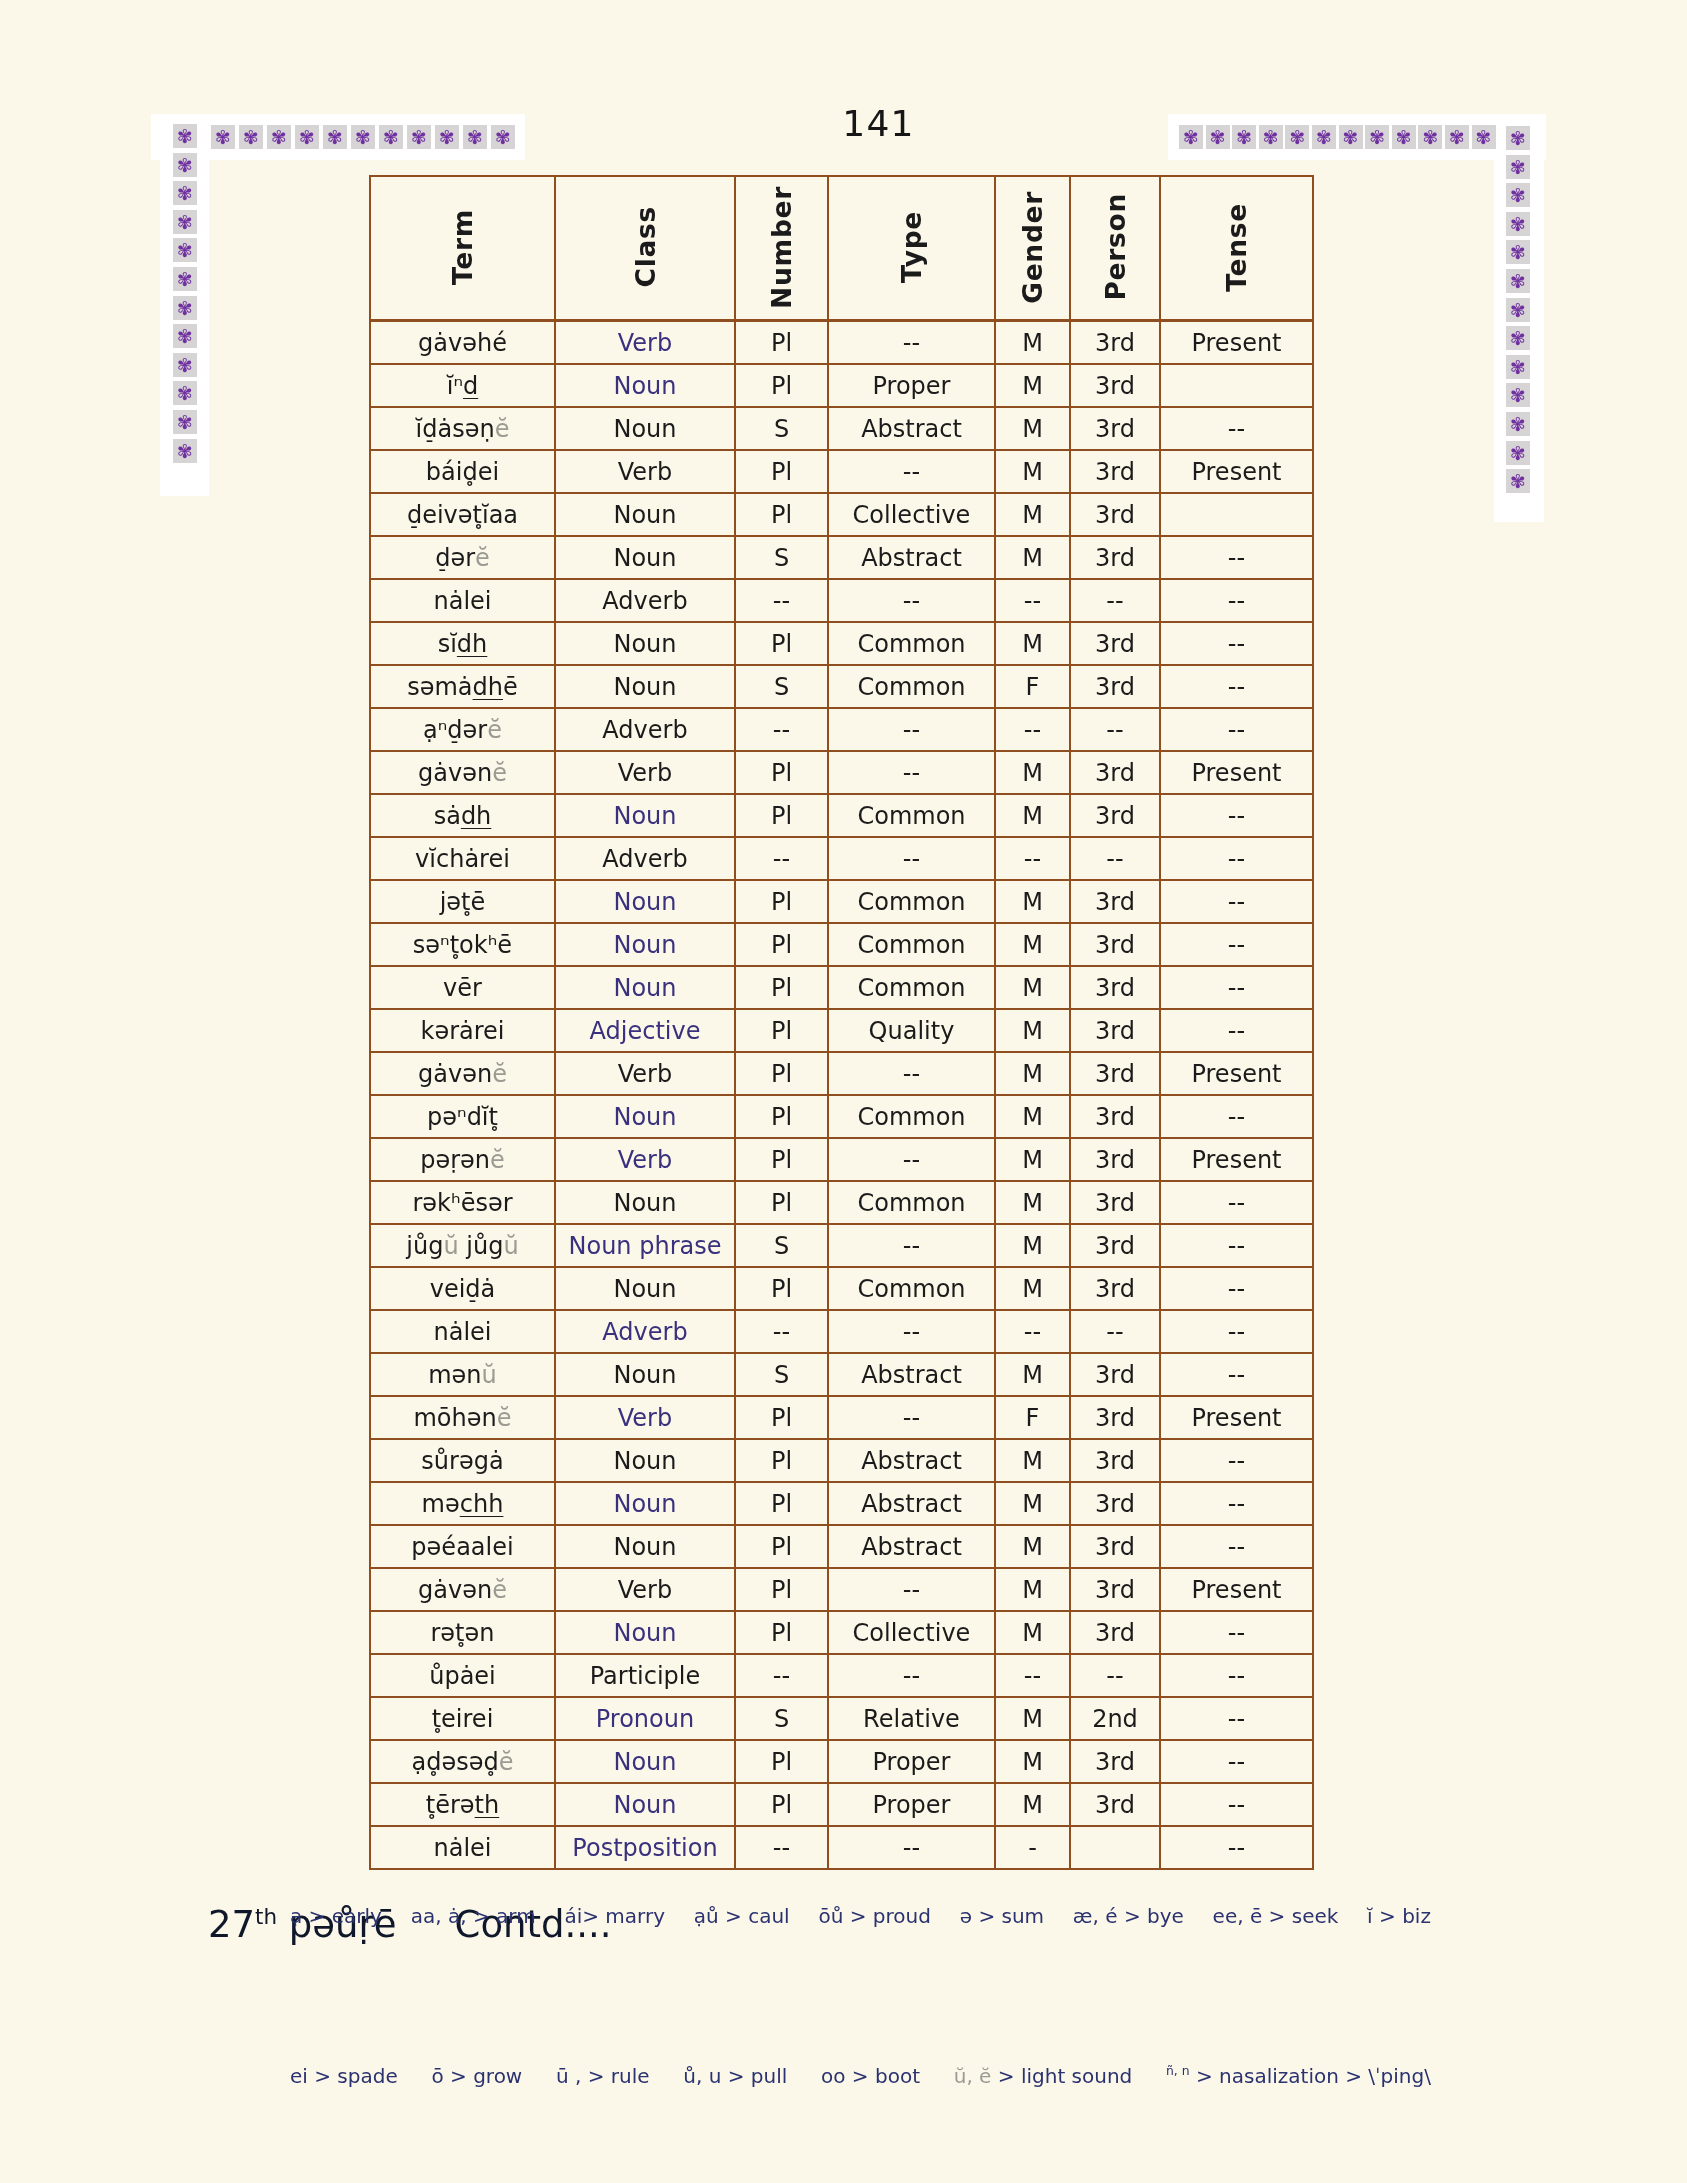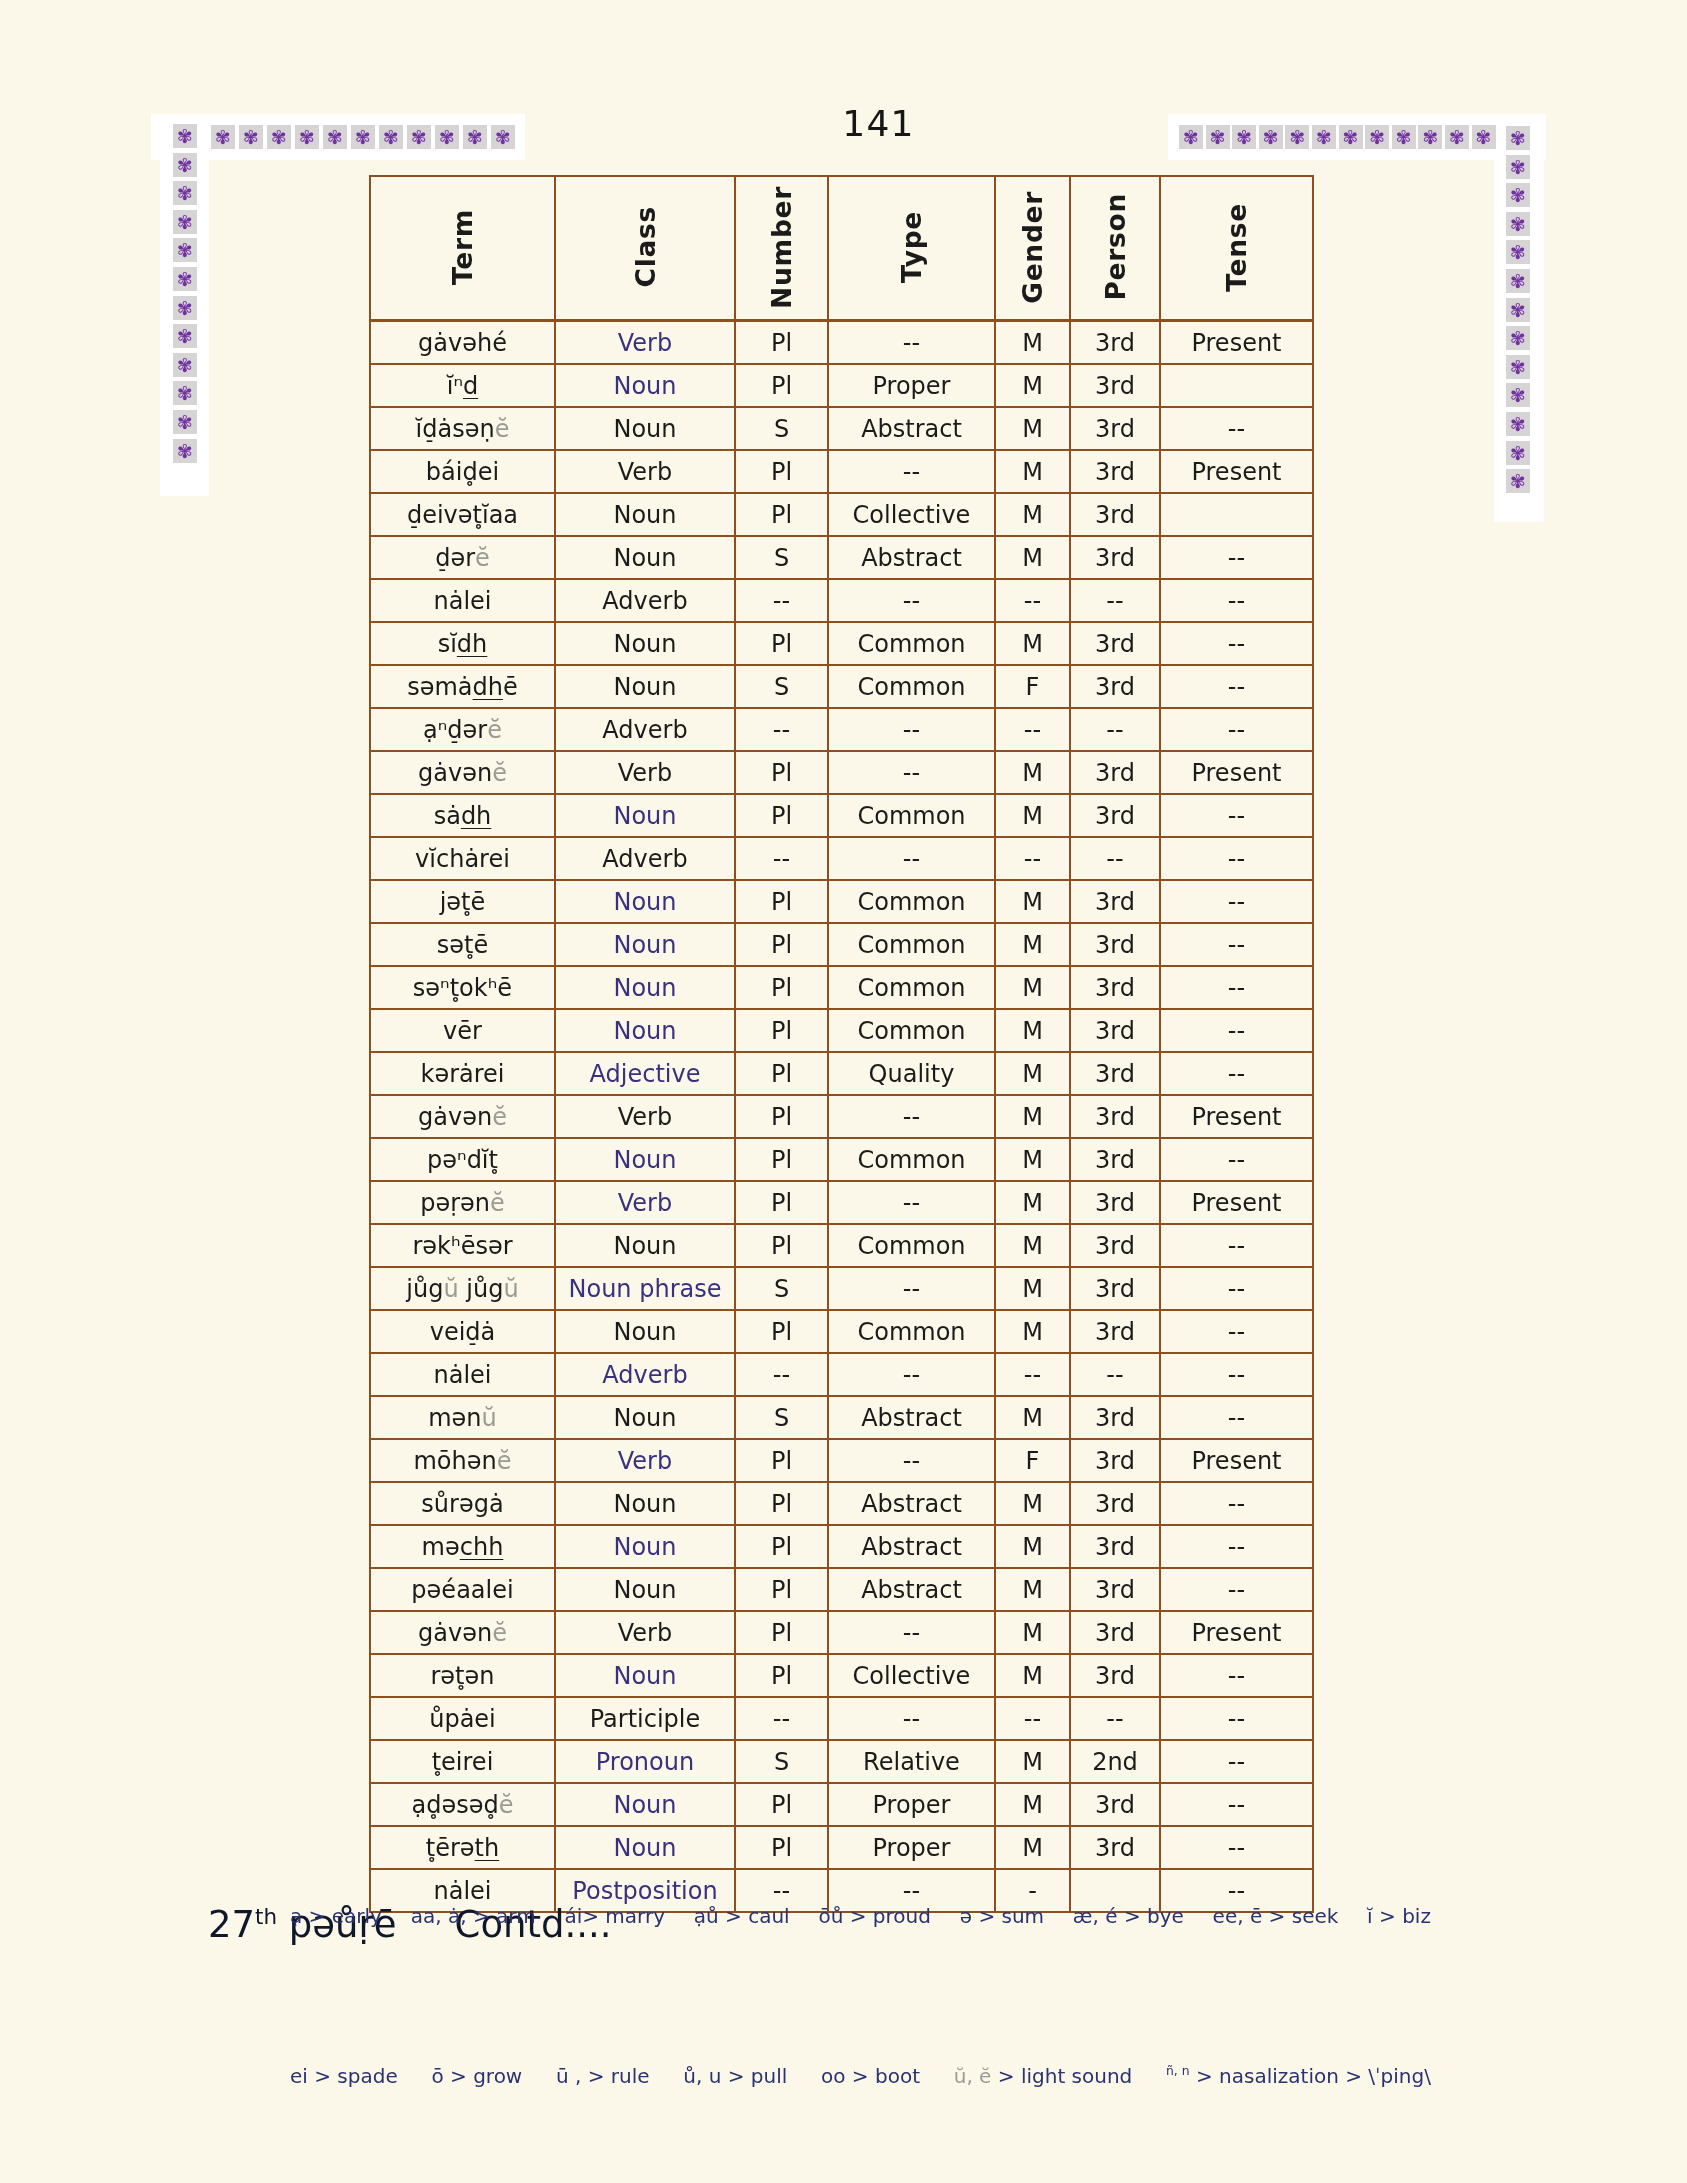--- a/index.html
+++ b/index.html
@@ -276,29 +276,20 @@
         <tr>
           <td class="term"><span>jət̥ē</span></td>
           <td class="cls blue">Noun</td>
           <td>Pl</td>
           <td>Common</td>
           <td>M</td>
           <td>3rd</td>
           <td>--</td>
         </tr>
         <tr>
-          <td class="term"><span>sət̥ē</span></td>
-          <td class="cls blue">Noun</td>
-          <td>Pl</td>
-          <td>Common</td>
-          <td>M</td>
-          <td>3rd</td>
-          <td>--</td>
-        </tr>
-        <tr>
           <td class="term"><span>səⁿt̥okʰē</span></td>
           <td class="cls blue">Noun</td>
           <td>Pl</td>
           <td>Common</td>
           <td>M</td>
           <td>3rd</td>
           <td>--</td>
         </tr>
         <tr>
           <td class="term"><span>vēr</span></td>

